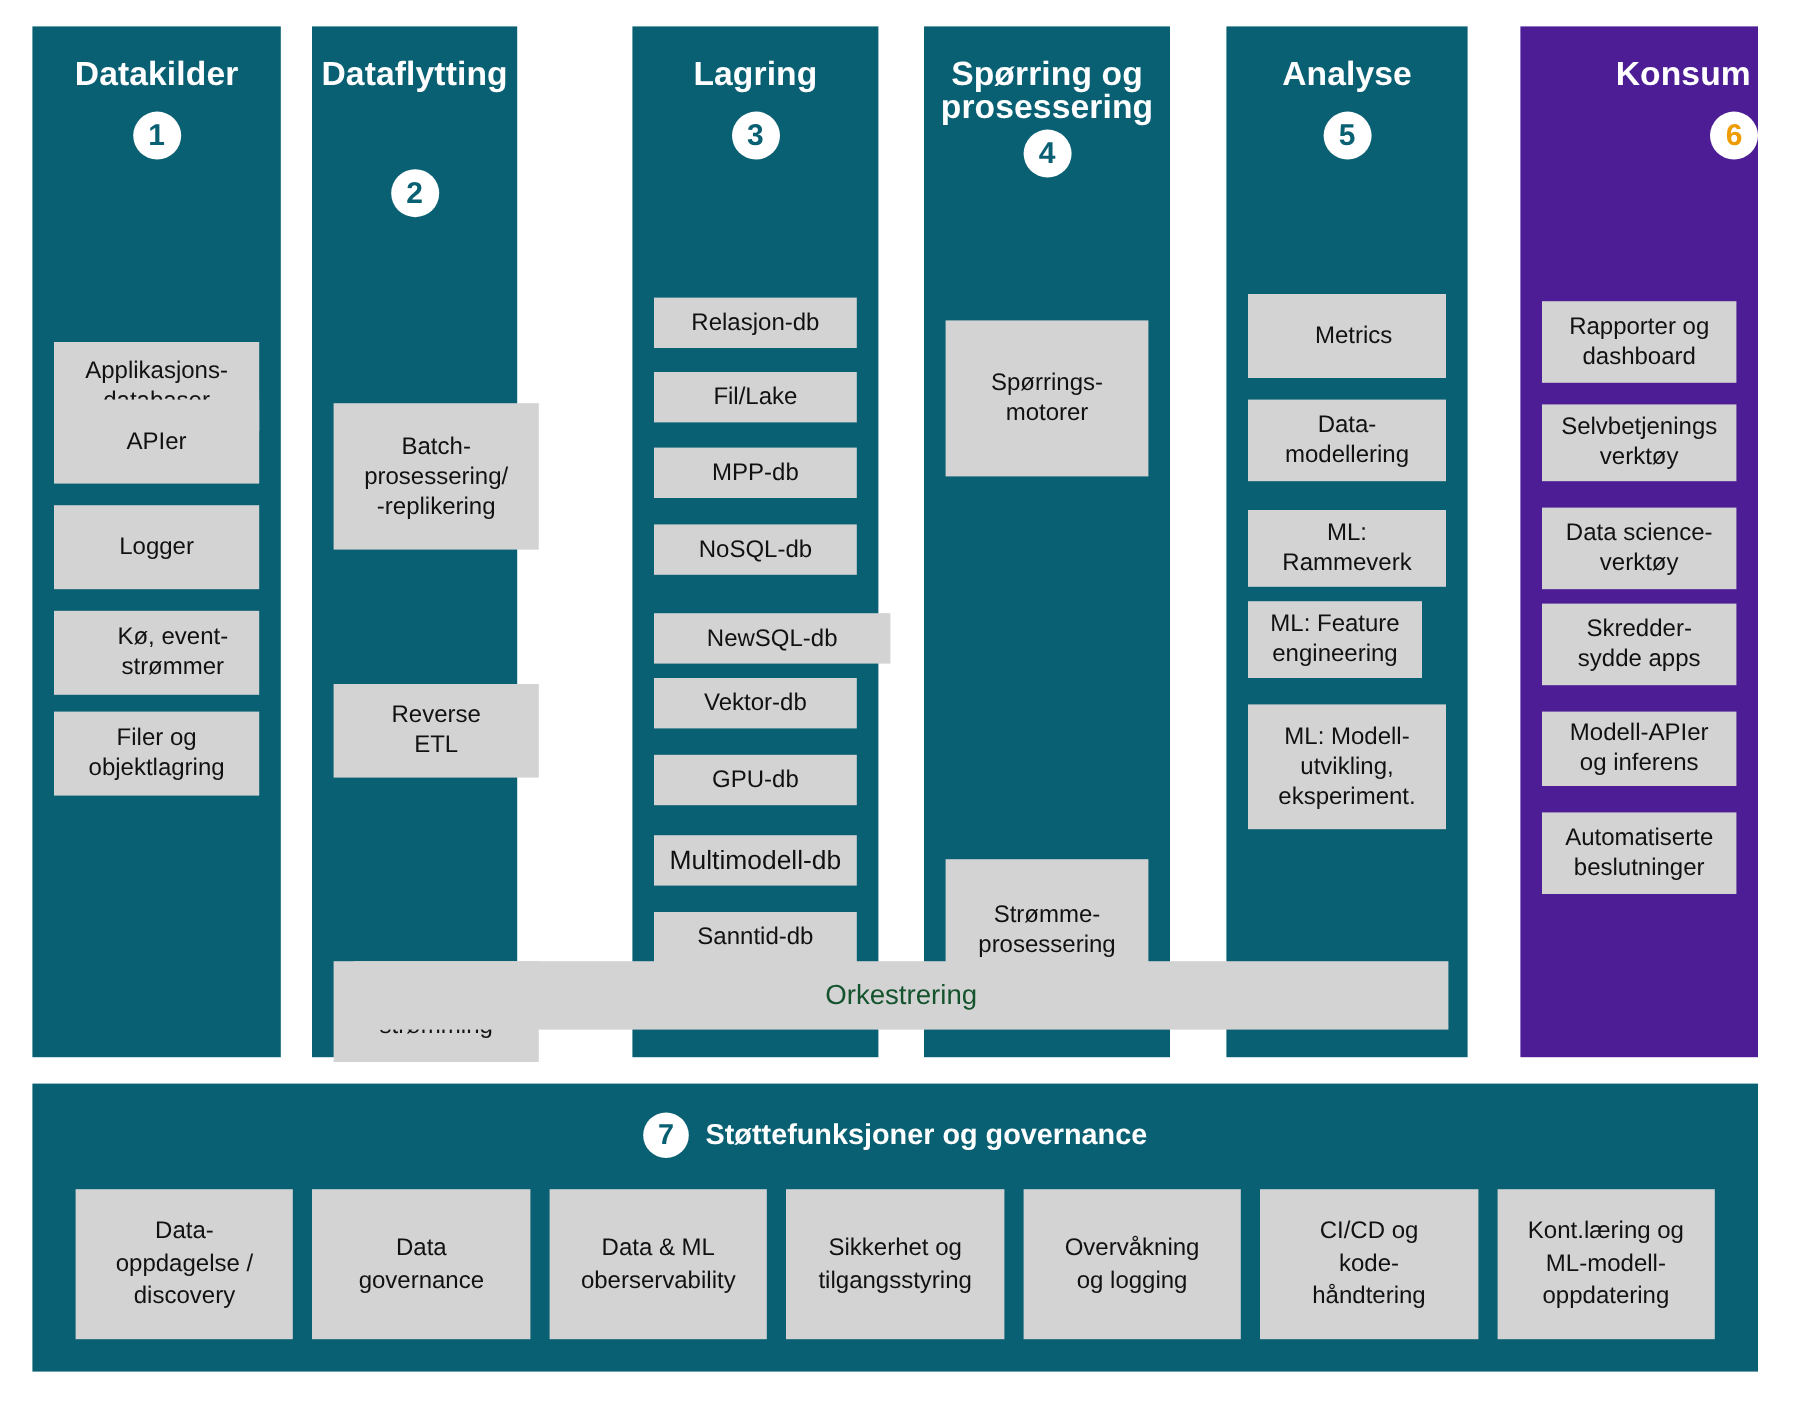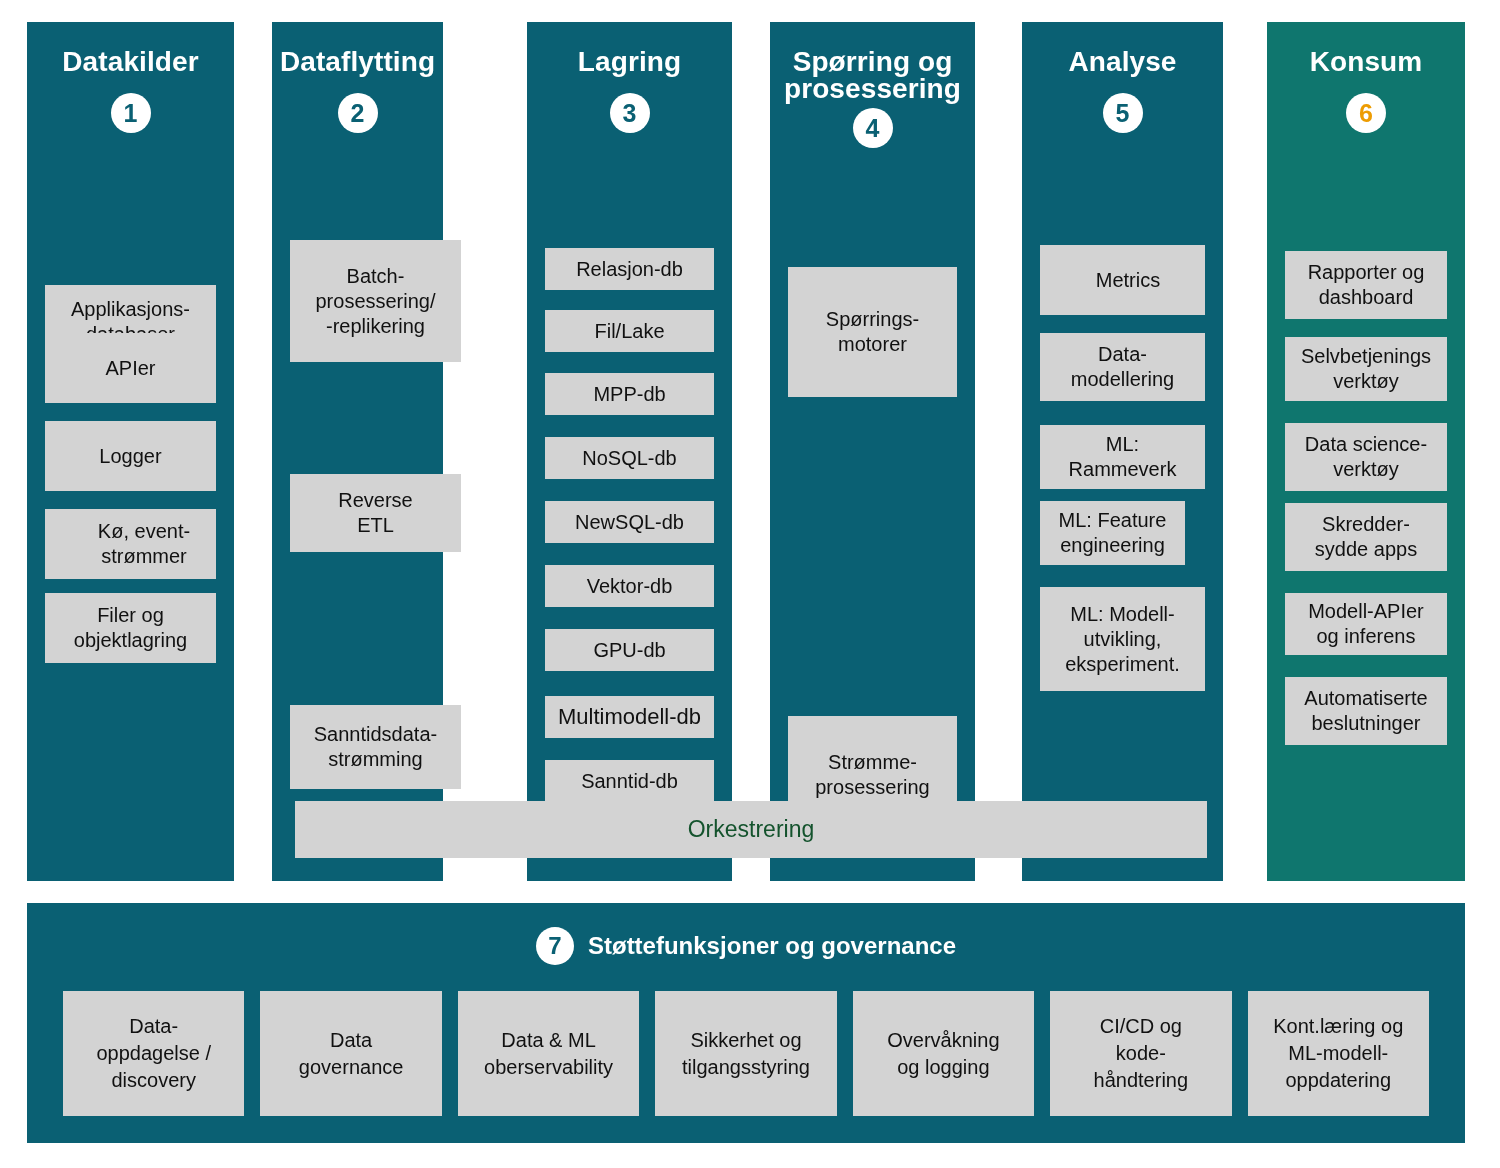--- a/index.html
+++ b/index.html
@@ -12,21 +12,21 @@
   }
   .stage{position:absolute;left:0;top:0;width:1500px;height:1168px;}
 
   
   .col{
     position:absolute;
     background:#0a6073;
     box-sizing:border-box;
     display:flex;flex-direction:column;align-items:center;
   }
-  .col.accent{background:#0f766e;}
+  .col.accent{background:#4c1d95;align-items:flex-end;}
   .col-title{
     color:#ffffff;
     font-weight:bold;
     font-size:28px;
     line-height:27px;
     text-align:center;
     margin-top:26px;
     padding:0 6px;
     letter-spacing:.1px;
   }
@@ -107,42 +107,42 @@
           <div class="badge">1</div>
         </div>
         <div class="boxes">
           <div class="chip" style="left: 18px; width: 171px; top: 108px; height: 74px; margin-top: 44px;">Applikasjons-<br>databaser</div>
           <div class="chip" style="left: 18px; width: 171px; top: 200px; height: 70px;">APIer</div>
           <div class="chip" style="left: 18px; width: 171px; top: 288px; height: 70px;">Logger</div>
           <div class="chip" style="left: 18px; width: 171px; top: 376px; height: 70px; padding-left: 32px;">Kø, event-<br>strømmer</div>
           <div class="chip" style="left: 18px; width: 171px; top: 460px; height: 70px;">Filer og<br>objektlagring</div>
         </div>
       </div>
-      <div class="col" style="left: 272px; top: 22px; width: 171px; height: 859px;">
+      <div class="col" style="left: 260px; top: 22px; width: 171px; height: 859px; gap: 48px;">
         <div class="col-title">Dataflytting</div>
         <div style="margin-top: 18px;">
           <div class="badge">2</div>
         </div>
         <div class="boxes">
           <div class="chip" style="left: 18px; width: 171px; top: 107px; height: 122px;">Batch-<br>prosessering/<br>-replikering</div>
           <div class="chip" style="left: 18px; width: 171px; top: 341px; height: 78px;">Reverse<br>ETL</div>
           <div class="chip" style="left: 18px; width: 171px; top: 572px; height: 84px;">Sanntidsdata-<br>strømming</div>
         </div>
       </div>
       <div class="col" style="left: 527px; top: 22px; width: 205px; height: 859px;">
         <div class="col-title">Lagring</div>
         <div style="margin-top: 18px;">
           <div class="badge">3</div>
         </div>
         <div class="boxes">
           <div class="chip" style="left: 18px; width: 169px; top: 115px; height: 42px;">Relasjon-db</div>
           <div class="chip" style="left: 18px; width: 169px; top: 177px; height: 42px;">Fil/Lake</div>
           <div class="chip" style="left: 18px; width: 169px; top: 240px; height: 42px;">MPP-db</div>
           <div class="chip" style="left: 18px; width: 169px; top: 304px; height: 42px;">NoSQL-db</div>
-          <div class="chip" style="left: 18px; width: 169px; top: 368px; height: 42px;">NewSQL-db</div>
+          <div class="chip" style="left: 18px; width: 197px; top: 378px; height: 42px;">NewSQL-db</div>
           <div class="chip" style="left: 18px; width: 169px; top: 432px; height: 42px;">Vektor-db</div>
           <div class="chip" style="left: 18px; width: 169px; top: 496px; height: 42px;">GPU-db</div>
           <div class="chip small" style="left: 18px; width: 169px; top: 563px; height: 42px;">Multimodell-db</div>
           <div class="chip" style="left: 18px; width: 169px; top: 627px; height: 42px;">Sanntid-db</div>
         </div>
       </div>
       <div class="col" style="left: 770px; top: 22px; width: 205px; height: 859px;">
         <div class="col-title">Spørring og<br>prosessering</div>
         <div style="margin-top: 6px;">
           <div class="badge">4</div>

